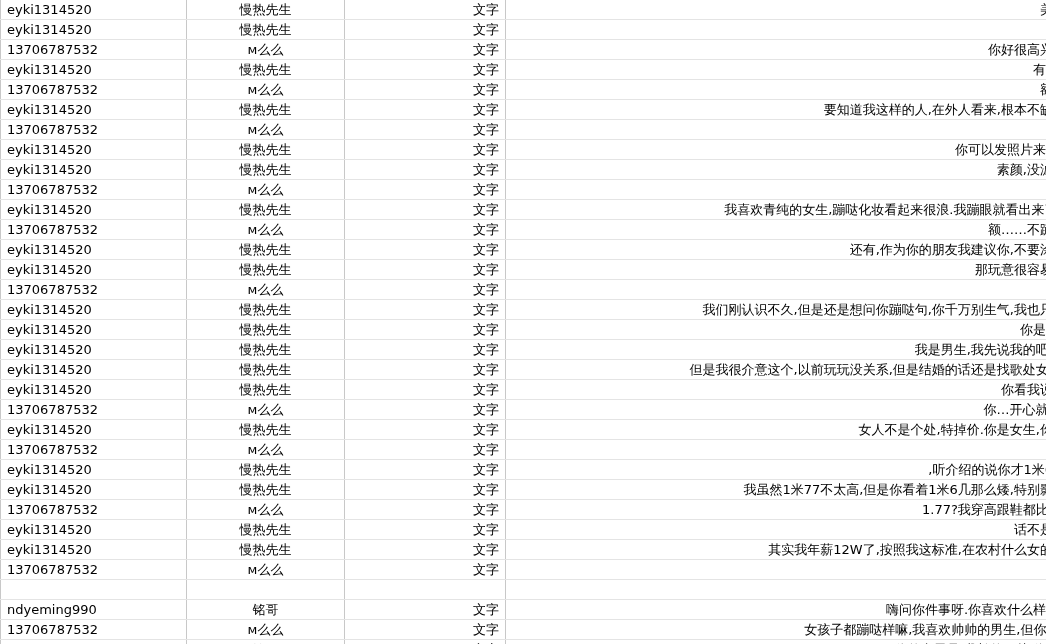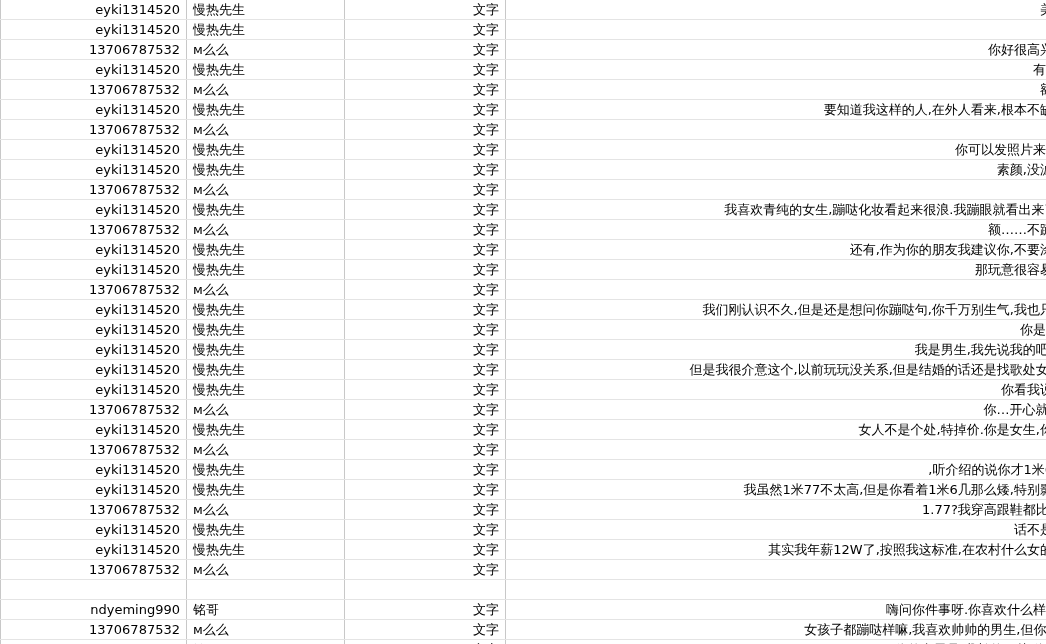--- a/index.html
+++ b/index.html
@@ -24,22 +24,22 @@
     border-left: 1px solid #c8c8c8;
     border-right: 1px solid #c8c8c8;
     border-bottom: 1px solid #e4e4e4;
     padding: 0 6px;
     height: 19px;
     line-height: 19px;
     white-space: nowrap;
     overflow: hidden;
     vertical-align: middle;
   }
-  .col-sender   { width: 173px; text-align: right; }
-  .col-nick     { width: 145px; }
+  .col-sender   { width: 173px; text-align: left; }
+  .col-nick     { width: 145px; text-align: center; }
   .col-type     { width: 148px; text-align: right; }
   .col-message  { width: 580px; text-align: right; padding-right: 12px; }
   tr.spacer td {
     height: 14px;
     line-height: 14px;
     border-bottom: 1px solid #e4e4e4;
   }
 </style>
 </head>
 <body>

